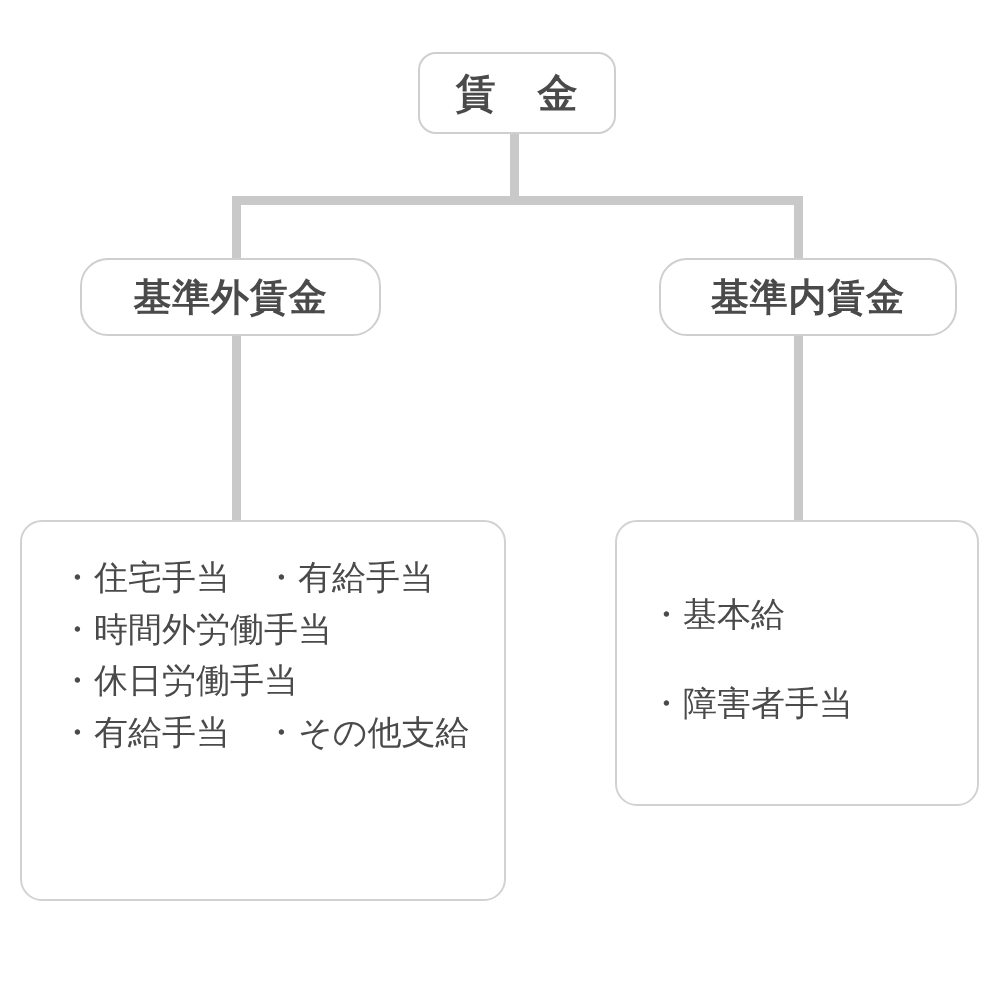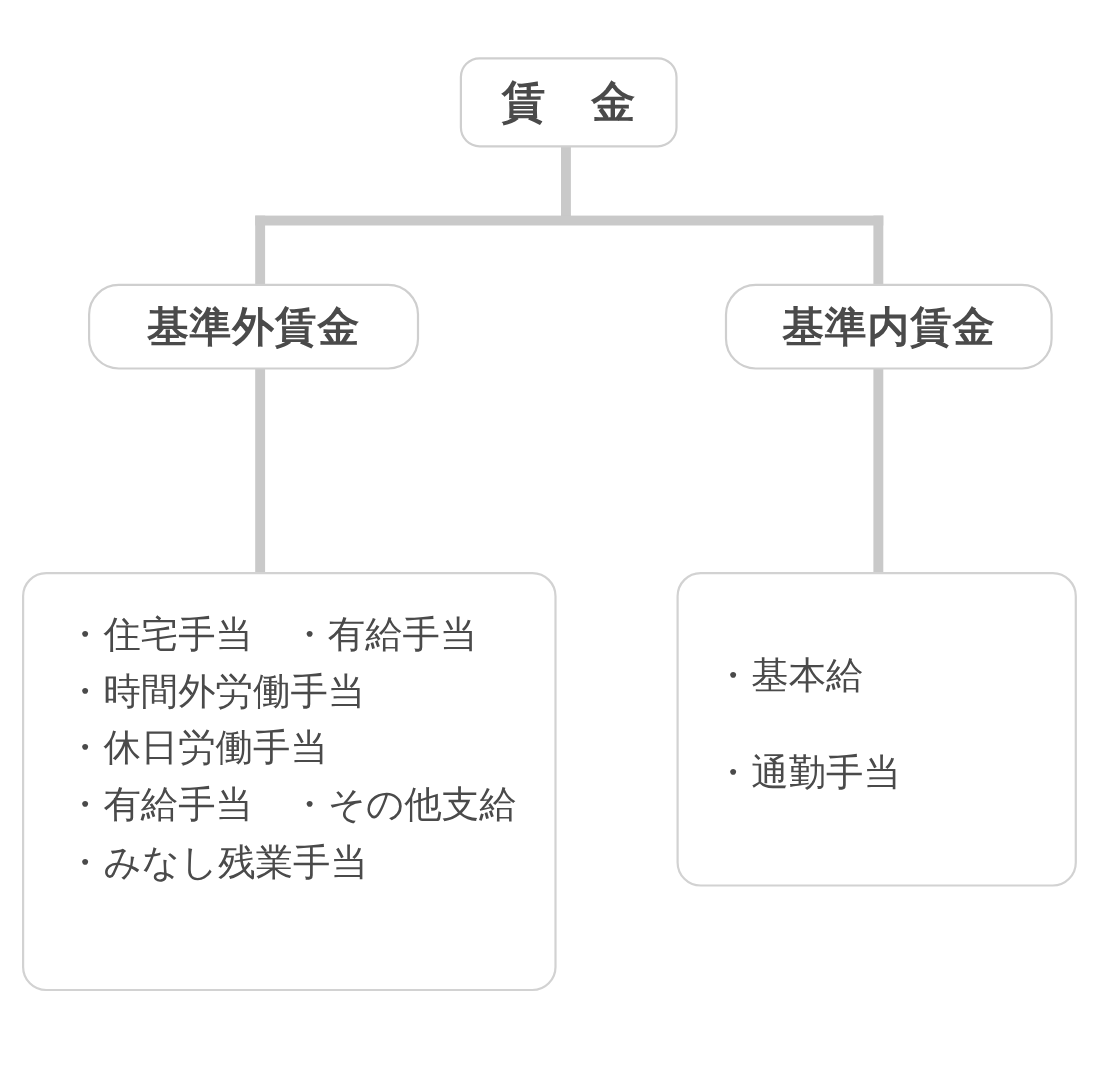--- a/index.html
+++ b/index.html
@@ -131,24 +131,23 @@
   <div class="node" id="node-inside">
     <span class="node-label">基準内賃金</span>
   </div>
 
   <div class="list-box" id="list-outside">
     <ul class="list-rows">
       <li class="list-row">・住宅手当　・有給手当</li>
       <li class="list-row">・時間外労働手当</li>
       <li class="list-row">・休日労働手当</li>
       <li class="list-row">・有給手当　・その他支給</li>
-      <li class="list-row">・みなし残業手当</li>
     </ul>
   </div>
 
   <div class="list-box" id="list-inside">
     <ul class="list-rows">
       <li class="list-row">・基本給</li>
-      <li class="list-row">・通勤手当</li>
+      <li class="list-row">・障害者手当</li>
     </ul>
   </div>
 
 </div>
 
 </body></html>

